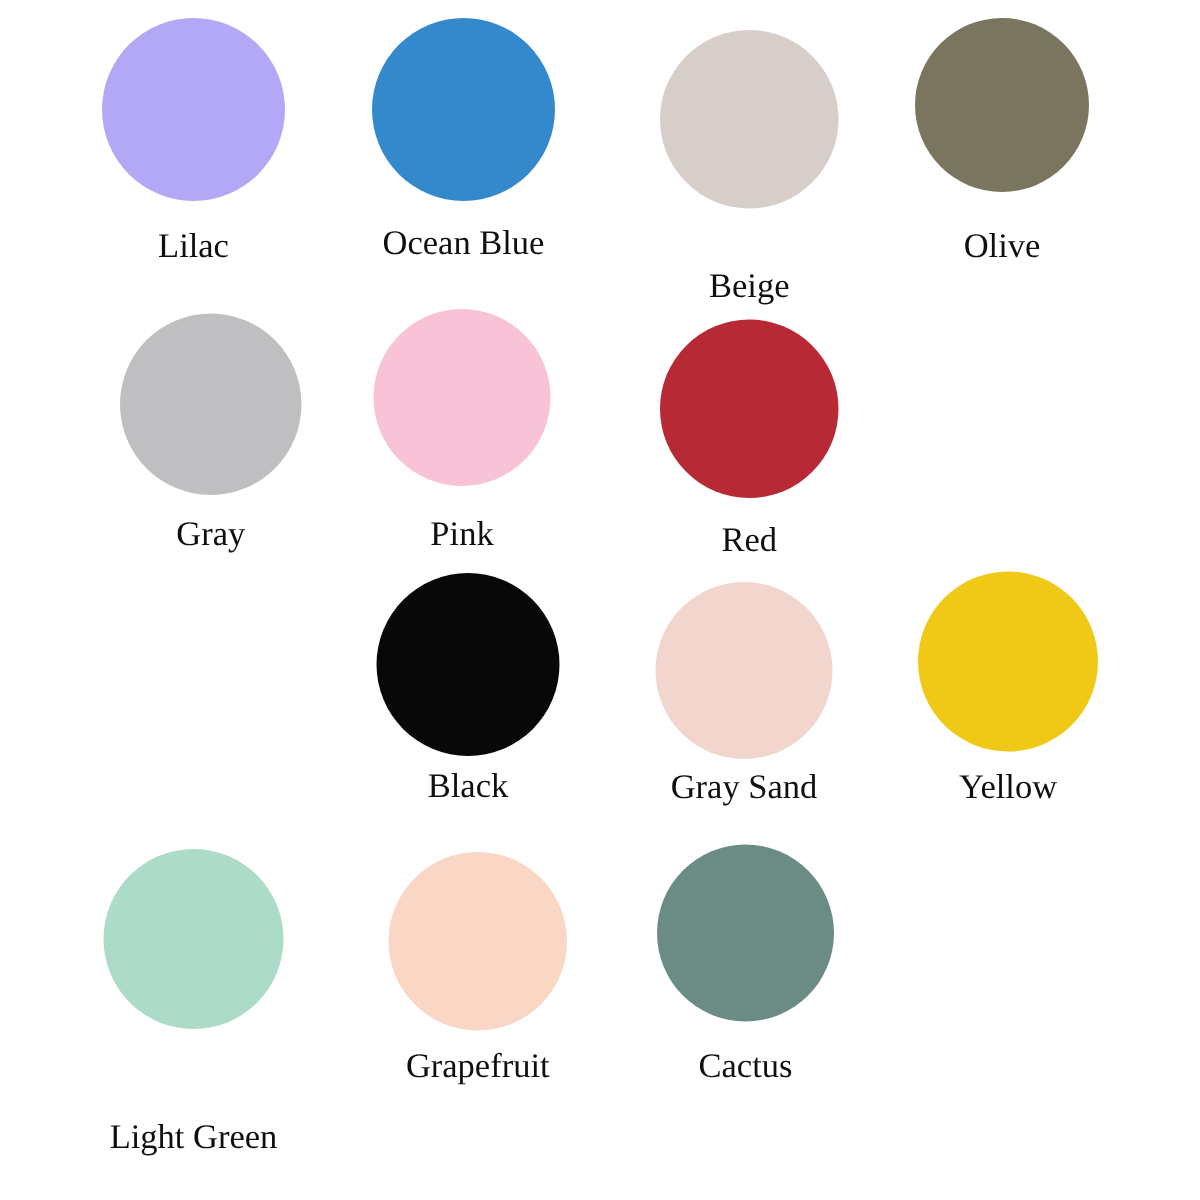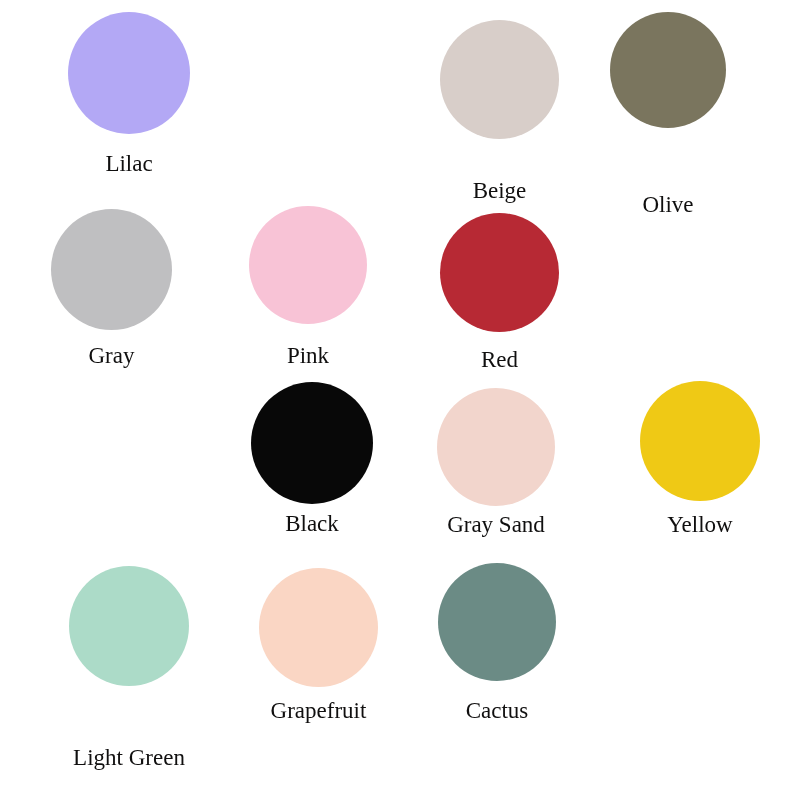--- a/index.html
+++ b/index.html
@@ -43,49 +43,53 @@
   }
 </style>
 </head>
 <body>
 
 <div id="swatch-board" style="background: rgb(255, 255, 255);">
     <div class="swatch" style="left: 68px; top: 12px;">
       <div class="swatch-dot" style="width: 122px; height: 122px; background-color: rgb(179, 168, 245);"></div>
       <div class="swatch-label" style="margin-top: 18px;">Lilac</div>
     </div>
+    <div class="swatch" style="left: 248px; top: 12px;">
+      <div class="swatch-dot" style="width: 122px; height: 122px; background-color: rgb(51, 137, 204);"></div>
+      <div class="swatch-label" style="margin-top: 16px;">Ocean Blue</div>
+    </div>
     <div class="swatch" style="left: 440px; top: 20px; gap: 20px;">
       <div class="swatch-dot" style="width: 119px; height: 119px; background-color: rgb(216, 206, 201);"></div>
       <div class="swatch-label" style="margin-top: 20px;">Beige</div>
     </div>
-    <div class="swatch" style="left: 610px; top: 12px; gap: 41px;">
+    <div class="swatch" style="left: 610px; top: 12px;">
       <div class="swatch-dot" style="width: 116px; height: 116px; background-color: rgb(122, 117, 94);"></div>
       <div class="swatch-label" style="margin-top: 24px;">Olive</div>
     </div>
-    <div class="swatch" style="left: 51px; top: 209px;">
+    <div class="swatch" style="left: 80px; top: 209px;">
       <div class="swatch-dot" style="width: 121px; height: 121px; background-color: rgb(191, 191, 193);"></div>
       <div class="swatch-label" style="margin-top: 14px;">Gray</div>
     </div>
     <div class="swatch" style="left: 249px; top: 206px;">
       <div class="swatch-dot" style="width: 118px; height: 118px; background-color: rgb(248, 195, 214);"></div>
       <div class="swatch-label" style="margin-top: 20px;">Pink</div>
     </div>
     <div class="swatch" style="left: 440px; top: 213px;">
       <div class="swatch-dot" style="width: 119px; height: 119px; background-color: rgb(183, 41, 52);"></div>
       <div class="swatch-label" style="margin-top: 16px;">Red</div>
     </div>
     <div class="swatch" style="left: 251px; top: 382px; justify-content: center;">
       <div class="swatch-dot" style="width: 122px; height: 122px; background-color: rgb(8, 8, 8);"></div>
       <div class="swatch-label" style="margin-top: 8px;">Black</div>
     </div>
     <div class="swatch" style="left: 437px; top: 388px;">
       <div class="swatch-dot" style="width: 118px; height: 118px; background-color: rgb(242, 213, 204);"></div>
       <div class="swatch-label" style="margin-top: 7px;">Gray Sand</div>
     </div>
-    <div class="swatch" style="left: 640px; top: 381px;">
+    <div class="swatch" style="left: 612px; top: 381px;">
       <div class="swatch-dot" style="width: 120px; height: 120px; background-color: rgb(239, 201, 21);"></div>
       <div class="swatch-label" style="margin-top: 12px;">Yellow</div>
     </div>
     <div class="swatch" style="left: 69px; top: 566px; gap: 47px;">
       <div class="swatch-dot" style="width: 120px; height: 120px; background-color: rgb(172, 219, 200);"></div>
       <div class="swatch-label" style="margin-top: 13px;">Light Green</div>
     </div>
     <div class="swatch" style="left: 259px; top: 568px;">
       <div class="swatch-dot" style="width: 119px; height: 119px; background-color: rgb(250, 214, 196);"></div>
       <div class="swatch-label" style="margin-top: 12px;">Grapefruit</div>

